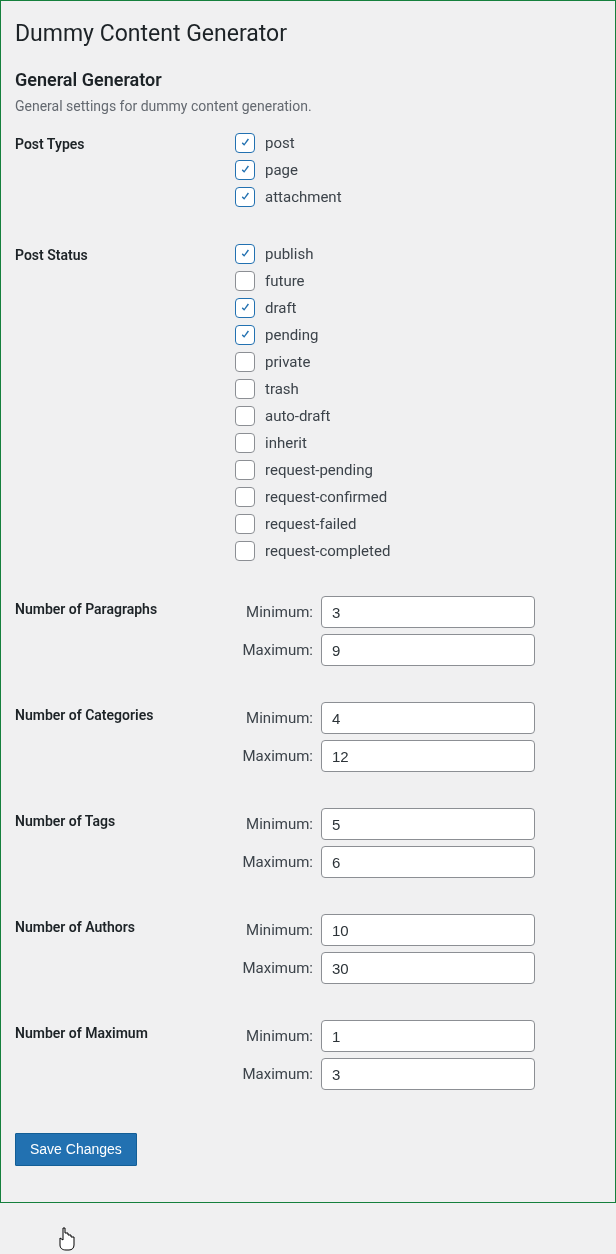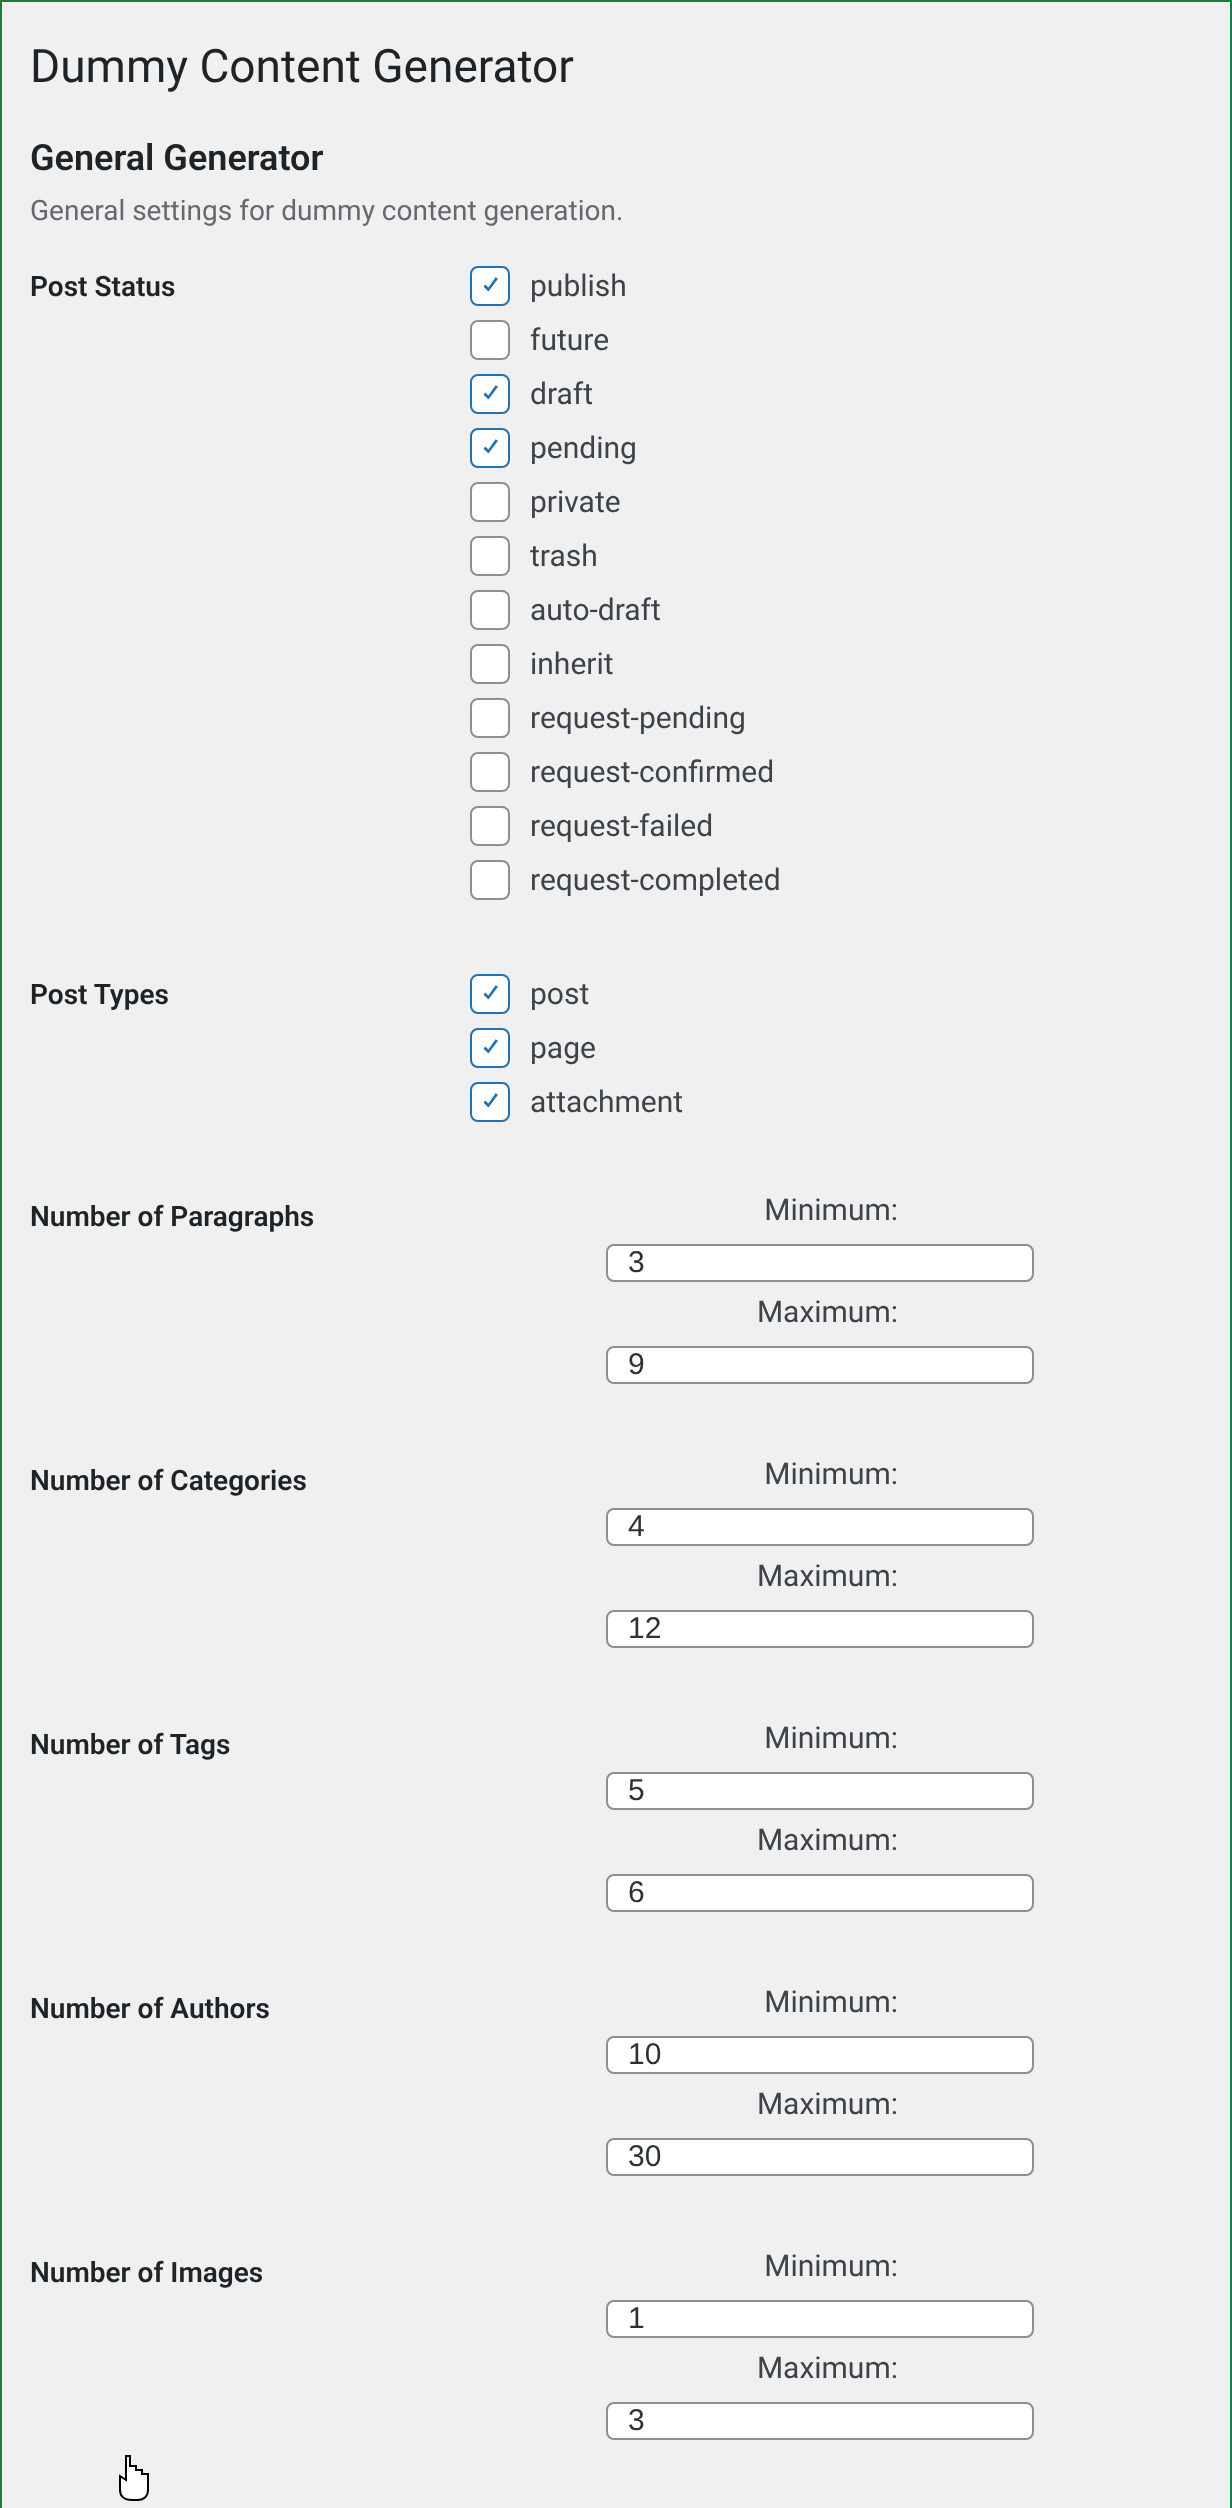--- a/index.html
+++ b/index.html
@@ -86,21 +86,20 @@
     display: block;
   }
   .cb svg path {
     fill: #2271b1;
   }
   .range-row {
     display: flex;
     align-items: center;
     gap: 8px;
     margin-bottom: 6px;
-    flex-direction: column;
   }
   .range-row label {
     font-size: 15px;
     color: #3c434a;
     min-width: 78px;
     text-align: right;
   }
   .range-row input[type="text"] {
     flex: 1;
     height: 32px;
@@ -138,20 +137,49 @@
 <body>
 
 <div class="wrap">
   <h1>Dummy Content Generator</h1>
   <h2>General Generator</h2>
   <p class="desc">General settings for dummy content generation.</p>
 
   <table class="form-table">
     <tbody>
     <tr>
+      <th>Post Types</th>
+      <td id="post-types-cell">
+            <div class="check-row">
+              <span class="cb checked">
+                <svg viewBox="0 0 20 20">
+                  <path d="M6 10.5 L9 13.5 L15 5.5 L13.5 4.5 L9 11 L7 9 Z"></path>
+                </svg>
+              </span>
+              <span>post</span>
+            </div>
+            <div class="check-row">
+              <span class="cb checked">
+                <svg viewBox="0 0 20 20">
+                  <path d="M6 10.5 L9 13.5 L15 5.5 L13.5 4.5 L9 11 L7 9 Z"></path>
+                </svg>
+              </span>
+              <span>page</span>
+            </div>
+            <div class="check-row">
+              <span class="cb checked">
+                <svg viewBox="0 0 20 20">
+                  <path d="M6 10.5 L9 13.5 L15 5.5 L13.5 4.5 L9 11 L7 9 Z"></path>
+                </svg>
+              </span>
+              <span>attachment</span>
+            </div>
+          </td>
+    </tr>
+    <tr>
       <th>Post Status</th>
       <td id="post-status-cell">
             <div class="check-row">
               <span class="cb checked">
                 <svg viewBox="0 0 20 20">
                   <path d="M6 10.5 L9 13.5 L15 5.5 L13.5 4.5 L9 11 L7 9 Z"></path>
                 </svg>
               </span>
               <span>publish</span>
             </div>
@@ -203,49 +231,20 @@
               <span class="cb"></span>
               <span>request-failed</span>
             </div>
             <div class="check-row">
               <span class="cb"></span>
               <span>request-completed</span>
             </div>
           </td>
     </tr>
     <tr>
-      <th>Post Types</th>
-      <td id="post-types-cell">
-            <div class="check-row">
-              <span class="cb checked">
-                <svg viewBox="0 0 20 20">
-                  <path d="M6 10.5 L9 13.5 L15 5.5 L13.5 4.5 L9 11 L7 9 Z"></path>
-                </svg>
-              </span>
-              <span>post</span>
-            </div>
-            <div class="check-row">
-              <span class="cb checked">
-                <svg viewBox="0 0 20 20">
-                  <path d="M6 10.5 L9 13.5 L15 5.5 L13.5 4.5 L9 11 L7 9 Z"></path>
-                </svg>
-              </span>
-              <span>page</span>
-            </div>
-            <div class="check-row">
-              <span class="cb checked">
-                <svg viewBox="0 0 20 20">
-                  <path d="M6 10.5 L9 13.5 L15 5.5 L13.5 4.5 L9 11 L7 9 Z"></path>
-                </svg>
-              </span>
-              <span>attachment</span>
-            </div>
-          </td>
-    </tr>
-    <tr>
       <th>Number of Paragraphs</th>
       <td>
         <div class="range-row">
           <label>Minimum:</label>
           <input type="text" value="3" style="">
         </div>
         <div class="range-row">
           <label>Maximum:</label>
           <input type="text" value="9" style="">
         </div>
@@ -284,21 +283,21 @@
           <label>Minimum:</label>
           <input type="text" value="10" style="">
         </div>
         <div class="range-row">
           <label>Maximum:</label>
           <input type="text" value="30" style="">
         </div>
       </td>
     </tr>
     <tr>
-      <th>Number of Images</th>
+      <th>Number of Maximum</th>
       <td>
         <div class="range-row">
           <label>Minimum:</label>
           <input type="text" value="1" style="">
         </div>
         <div class="range-row">
           <label>Maximum:</label>
           <input type="text" value="3" style="">
         </div>
       </td>

